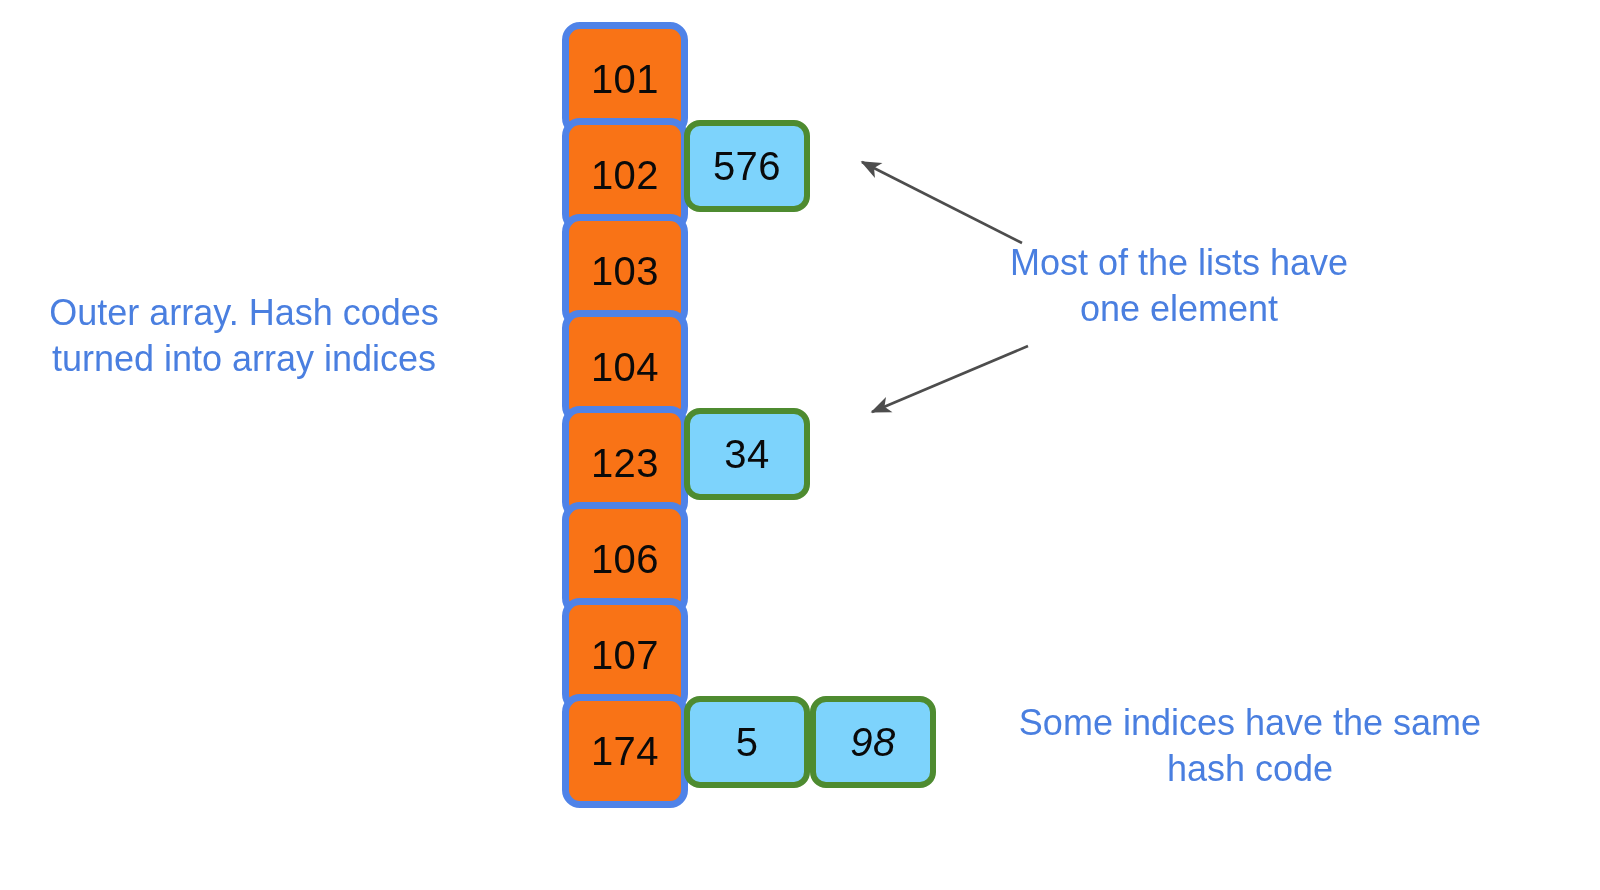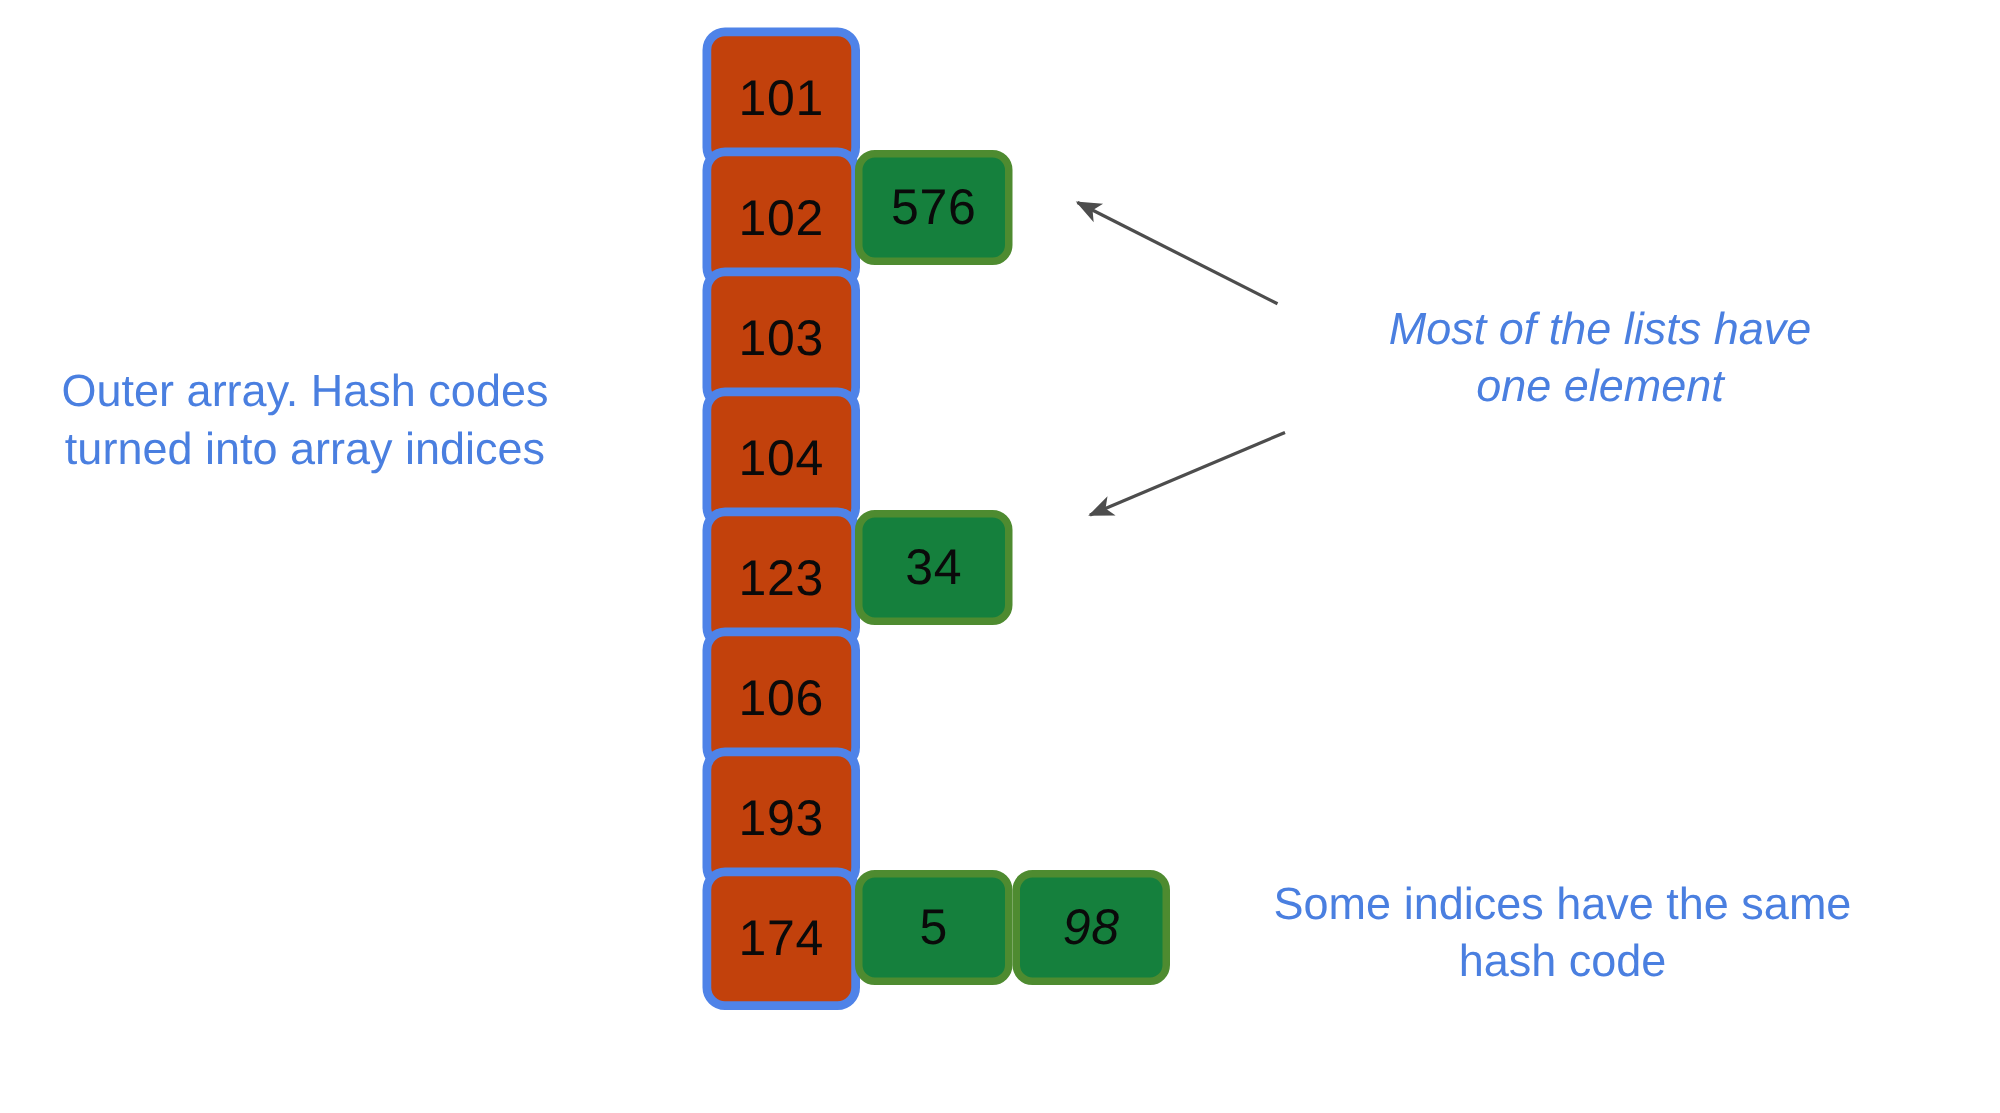--- a/index.html
+++ b/index.html
@@ -40,21 +40,21 @@
 
   .bucket-cell {
     position: absolute;
     left: 0;
     top: 0;
     width: 126px;
     height: 114px;
     box-sizing: border-box;
     border: 7px solid #4f83e8;
     border-radius: 18px;
-    background: #c2410c;
+    background: #f97316;
     display: flex;
     align-items: center;
     justify-content: center;
     z-index: 2;
   }
 
   .bucket-label {
     font-size: 40px;
     line-height: 1;
     color: #0a0a0a;
@@ -63,21 +63,21 @@
 
   
   .element-box {
     position: absolute;
     top: 2px;
     width: 126px;
     height: 92px;
     box-sizing: border-box;
     border: 6px solid #4e8b30;
     border-radius: 16px;
-    background: #15803d;
+    background: #7dd3fc;
     display: flex;
     align-items: center;
     justify-content: center;
     z-index: 3;
   }
   .element-box.slot0 { left: 122px; }
   .element-box.slot1 { left: 248px; font-style: italic; }
 
   .element-label {
     font-size: 40px;
@@ -97,24 +97,23 @@
   }
 
   #ann-outer-array {
     left: 14px;
     top: 290px;
     width: 460px;
     text-align: center;
   }
 
   #ann-most-lists {
-    left: 1070px;
+    left: 969px;
     top: 240px;
     width: 420px;
-    font-style: italic;
   }
 
   #ann-same-hash {
     left: 980px;
     top: 700px;
     width: 540px;
   }
 
   
   #arrow-layer {
@@ -171,21 +170,21 @@
     </div>
 
     <div class="bucket-row">
       <div class="bucket-cell">
         <span class="bucket-label">106</span>
       </div>
     </div>
 
     <div class="bucket-row">
       <div class="bucket-cell">
-        <span class="bucket-label">193</span>
+        <span class="bucket-label">107</span>
       </div>
     </div>
 
     <div class="bucket-row">
       <div class="bucket-cell">
         <span class="bucket-label">174</span>
       </div>
       <div class="element-box slot0">
         <span class="element-label">5</span>
       </div>

